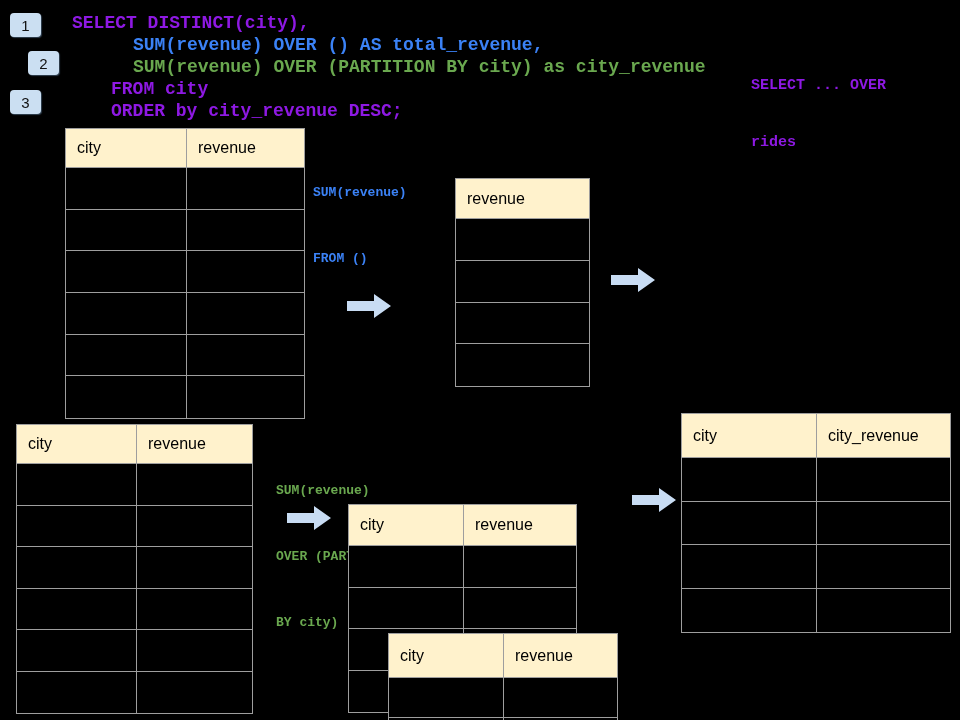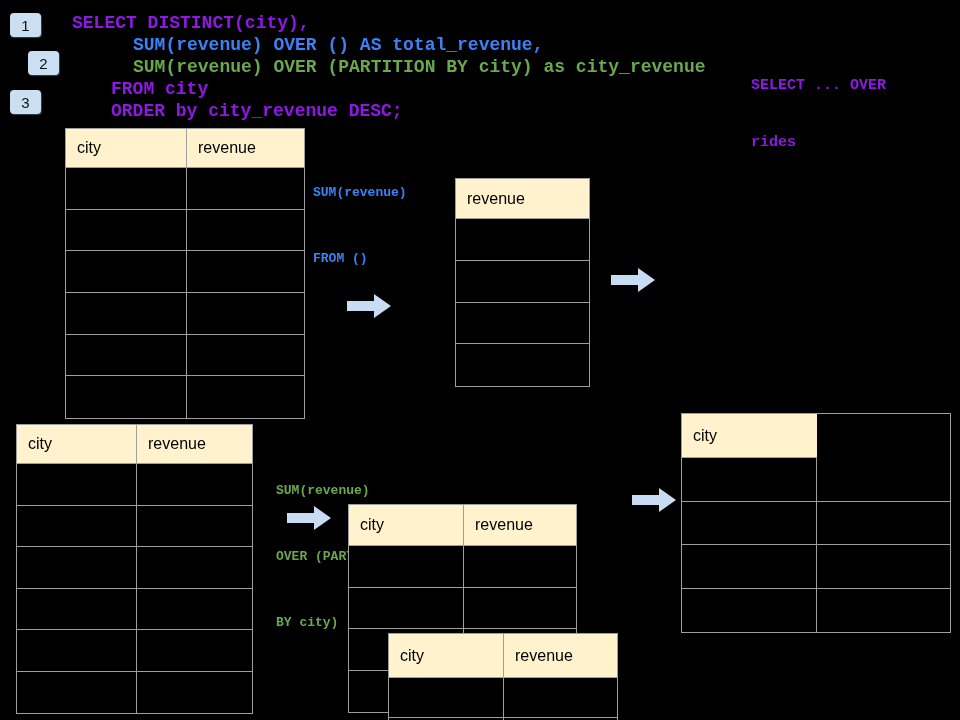--- a/index.html
+++ b/index.html
@@ -218,20 +218,21 @@
       </div>
       <div class="trow" style="grid-template-columns: 115px 1fr; height: 40px;">
         <div class="td"></div>
         <div class="td"></div>
       </div>
     </div>
 
   <div class="dtable" style="left:681px; top:413px; width:270px;">
     <div class="trow" style="grid-template-columns:135px 1fr; height:44px;">
       <div class="th">city</div>
+      <div class="th">city_revenue</div>
     </div>
   <div class="trow" style="grid-template-columns: 135px 1fr; height: 43.5px;">
         <div class="td"></div>
         <div class="td"></div>
       </div>
       <div class="trow" style="grid-template-columns: 135px 1fr; height: 43.5px;">
         <div class="td"></div>
         <div class="td"></div>
       </div>
       <div class="trow" style="grid-template-columns: 135px 1fr; height: 43.5px;">

